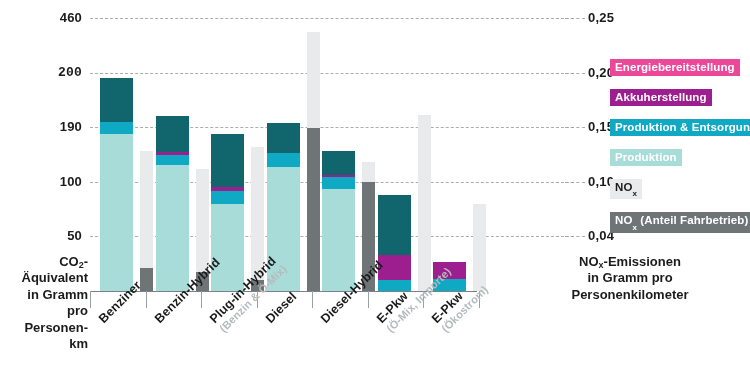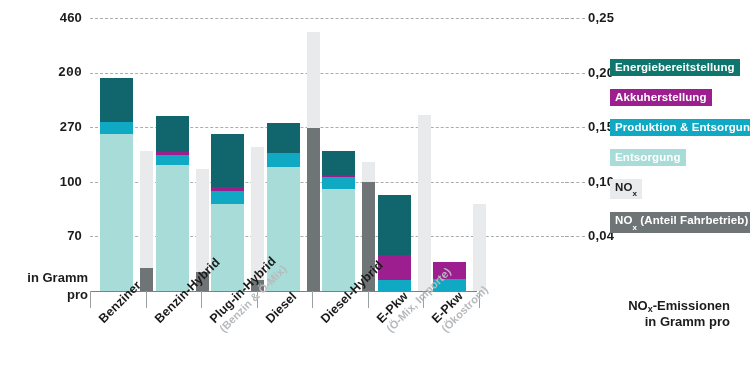--- a/index.html
+++ b/index.html
@@ -45,31 +45,31 @@
   .xlabel .main{
     display:block;font-size:12.5px;font-weight:bold;color:#1b1b1b;letter-spacing:.1px;
   }
   .xlabel .sub{
     display:block;font-size:11px;font-weight:bold;color:#b6babd;letter-spacing:.1px;
   }
 
   
   .axis-title{position:absolute;font-size:13px;font-weight:bold;color:#1b1b1b;line-height:1.26;}
   .axis-title.left{left:8px;top:254px;width:80px;text-align:right;}
-  .axis-title.right{left:580px;top:254px;width:150px;text-align:right;margin-top:44px;}
+  .axis-title.right{left:555px;top:254px;width:150px;text-align:center;}
   .axis-title sub{font-size:9px;vertical-align:baseline;position:relative;top:2px;}
 
   
   .legend{position:absolute;left:610px;top:57px;}
   .legend-item{
     display:inline-block;font-size:11.5px;font-weight:bold;
     padding:2px 5px 3px 5px;margin-bottom:11px;letter-spacing:.1px;white-space:nowrap;
   }
   .legend-row{display:block;}
-  .lg-energie{background:#0f766e;color:#ffffff;}
+  .lg-energie{background:#ec4899;color:#ffffff;}
   .lg-akku{background:#9c1e8f;color:#ffffff;}
   .lg-produktion{background:#10a9c4;color:#ffffff;}
   .lg-fahrbetrieb{background:#a8dcd8;color:#ffffff;}
   .lg-nox{background:#e8eaeb;color:#1b1b1b;}
   .lg-noxfahr{background:#6f7477;color:#ffffff;}
   .legend-item sub{font-size:8px;position:relative;top:2px;}
 </style>
 </head>
 <body>
 
@@ -94,23 +94,23 @@
       <div class="tick-mark" style="left: 90px;"></div>
       <div class="tick-mark" style="left: 145.5px;"></div>
       <div class="tick-mark" style="left: 201px;"></div>
       <div class="tick-mark" style="left: 256.5px;"></div>
       <div class="tick-mark" style="left: 312px;"></div>
       <div class="tick-mark" style="left: 367.5px;"></div>
       <div class="tick-mark" style="left: 423px;"></div>
       <div class="tick-mark" style="left: 478.5px;"></div>
     </div>
   <div id="ylabels-left">
-      <div class="ytick left" style="top: 228.4px;">70</div>
+      <div class="ytick left" style="top: 228.4px;">50</div>
       <div class="ytick left" style="top: 173.8px;">100</div>
-      <div class="ytick left" style="top: 119.2px;">270</div>
+      <div class="ytick left" style="top: 119.2px;">190</div>
       <div class="ytick left" style="top: 64.6px; font-family: Liberation Mono, monospace;">200</div>
       <div class="ytick left" style="top: 10px;">460</div>
     </div>
   <div id="ylabels-right">
       <div class="ytick right" style="top: 228.4px;">0,04</div>
       <div class="ytick right" style="top: 173.8px;">0,10</div>
       <div class="ytick right" style="top: 119.2px;">0,15</div>
       <div class="ytick right" style="top: 64.6px;">0,20</div>
       <div class="ytick right" style="top: 10px;">0,25</div>
     </div>
@@ -201,30 +201,32 @@
         <span class="main">E-Pkw</span>
         <span class="sub">(Ö-Mix, Importe)</span>
       </div>
       <div class="xlabel" style="left: 429px; top: 316px;">
         <span class="main">E-Pkw</span>
         <span class="sub">(Ökostrom)</span>
       </div>
     </div>
 
   <div class="axis-title left">
-    <br>
+    <span>CO<sub>2</sub>-Äquivalent</span><br>
     <span>in Gramm pro</span><br>
+    <span>Personen-km</span>
   </div>
 
   <div class="axis-title right">
     <span>NO<sub>x</sub>-Emissionen</span><br>
     <span>in Gramm pro</span><br>
+    <span>Personenkilometer</span>
   </div>
 
   <div class="legend" id="legend">
       <div class="legend-row"><span class="legend-item lg-energie">Energiebereitstellung</span></div>
       <div class="legend-row"><span class="legend-item lg-akku">Akkuherstellung</span></div>
       <div class="legend-row"><span class="legend-item lg-produktion">Produktion &amp; Entsorgung</span></div>
-      <div class="legend-row"><span class="legend-item lg-fahrbetrieb">Entsorgung</span></div>
+      <div class="legend-row"><span class="legend-item lg-fahrbetrieb">Produktion</span></div>
       <div class="legend-row"><span class="legend-item lg-nox">NO<sub>x</sub></span></div>
       <div class="legend-row"><span class="legend-item lg-noxfahr">NO<sub>x</sub> (Anteil Fahrbetrieb)</span></div>
     </div>
 </div>
 
 </body></html>

